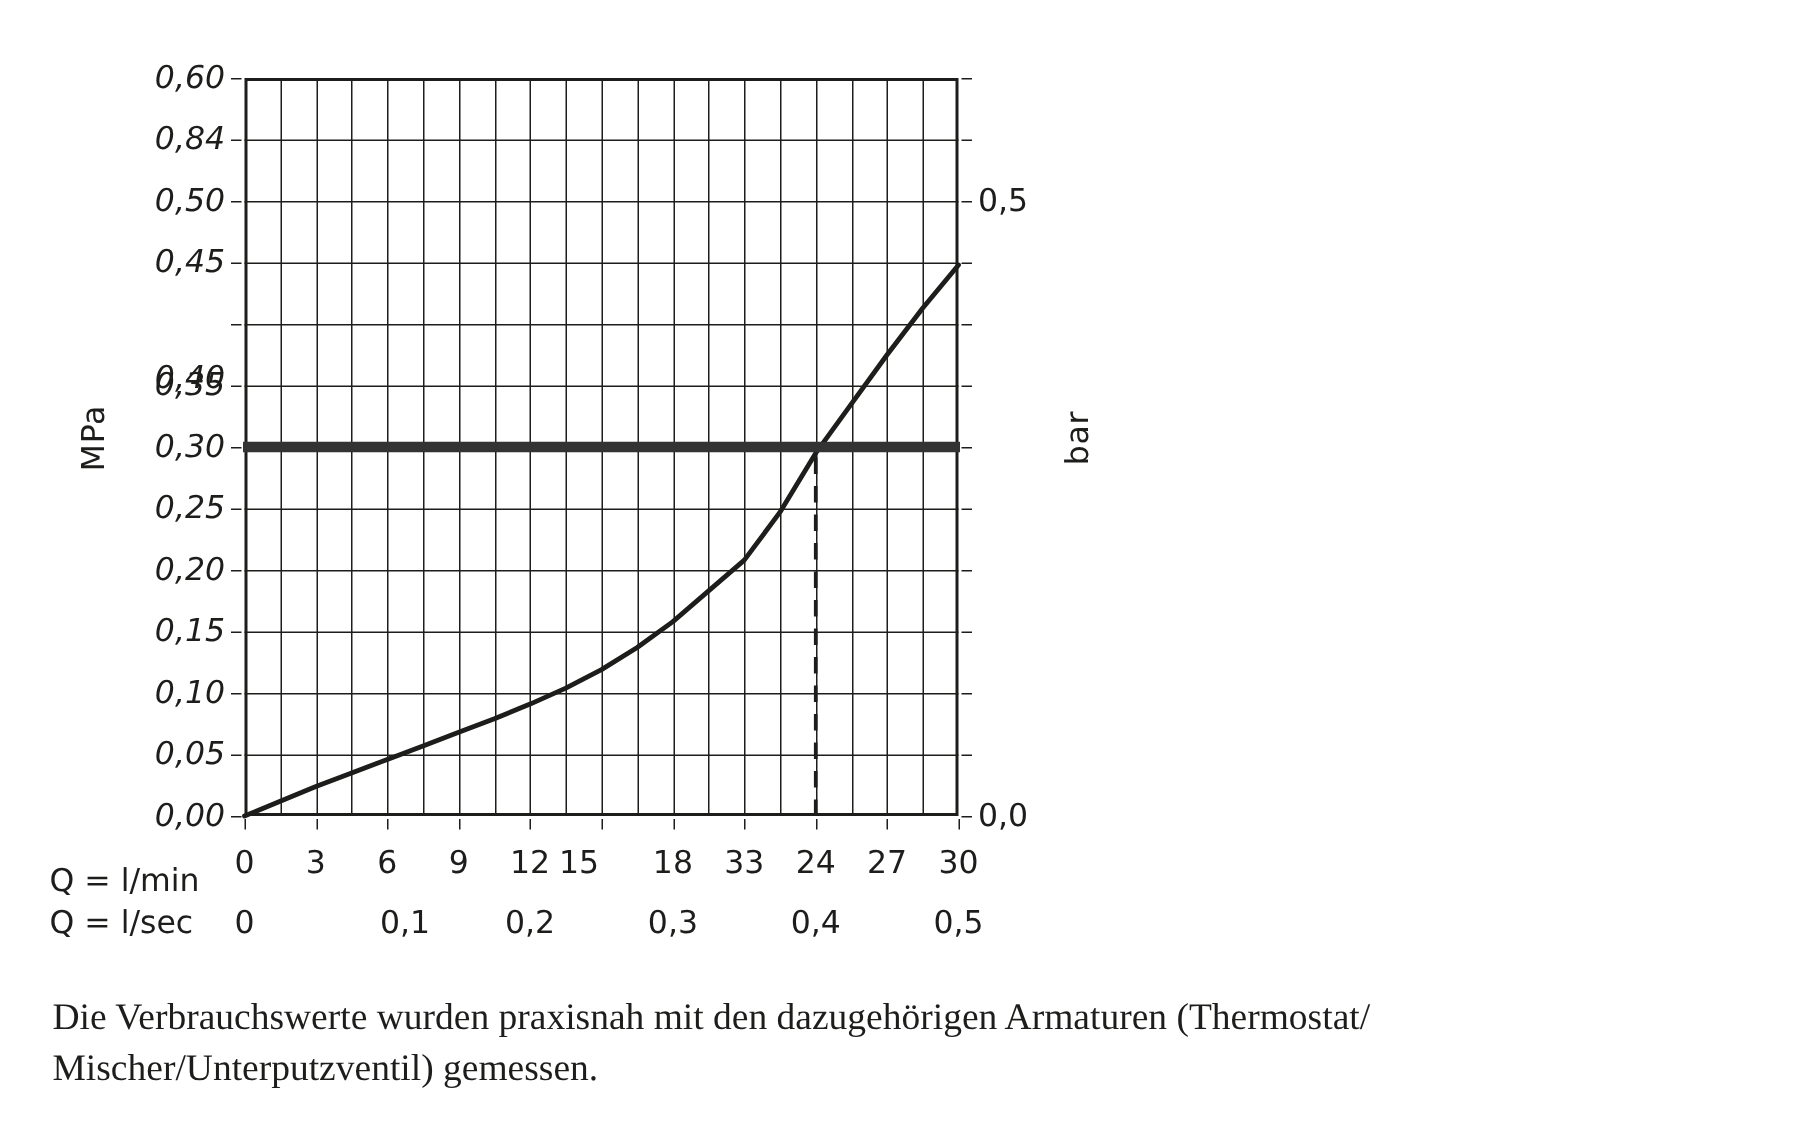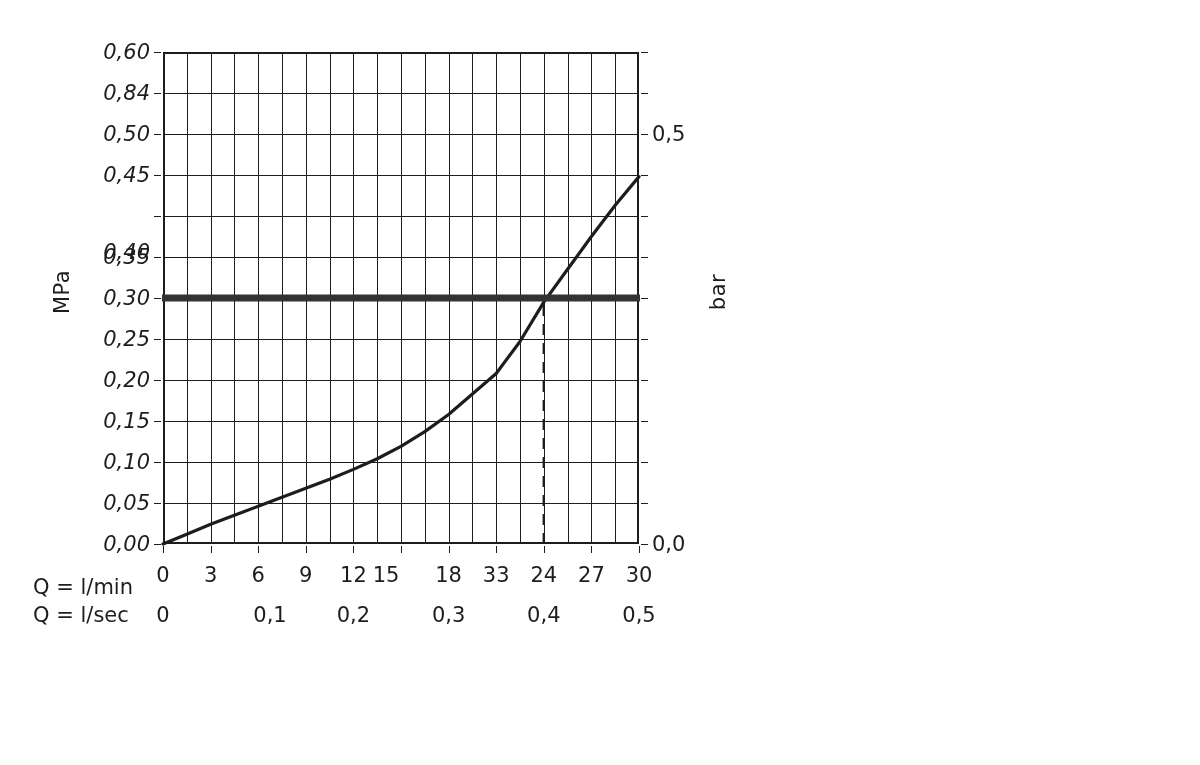--- a/index.html
+++ b/index.html
@@ -305,14 +305,18 @@
   <div class="xrow-title xrow-title-2">Q = l/sec</div>
   <div class="xrow xrow2" id="xrow2">
       <div class="xtick-label" style="left: 163px;">0</div>
       <div class="xtick-label" style="left: 258px; margin-left: 12px;">0,1</div>
       <div class="xtick-label" style="left: 353.4px;">0,2</div>
       <div class="xtick-label" style="left: 448.6px;">0,3</div>
       <div class="xtick-label" style="left: 543.8px;">0,4</div>
       <div class="xtick-label" style="left: 639px;">0,5</div>
     </div>
 
+  <div class="caption">
+    <span>Die Verbrauchswerte wurden praxisnah mit den dazugehörigen Armaturen (Thermostat/</span>
+    <span>Mischer/Unterputzventil) gemessen.</span>
+  </div>
 
 </div>
 
 </body></html>

